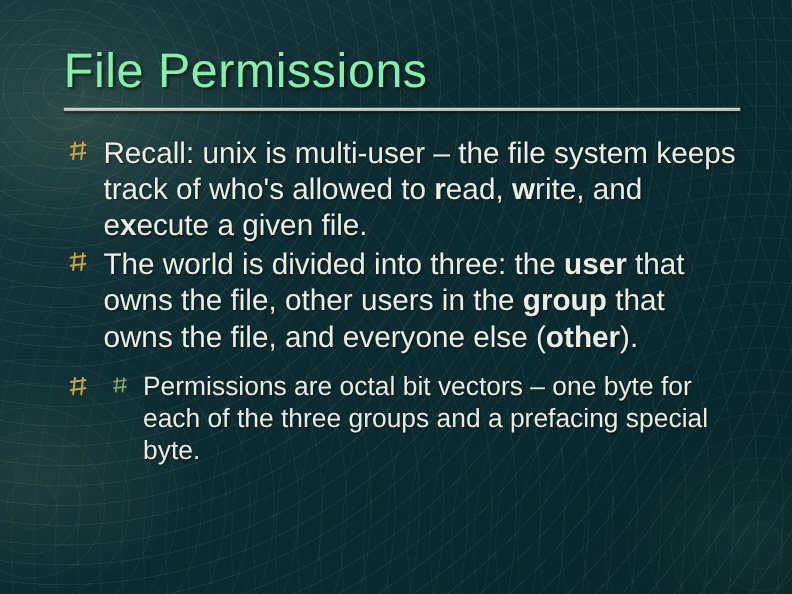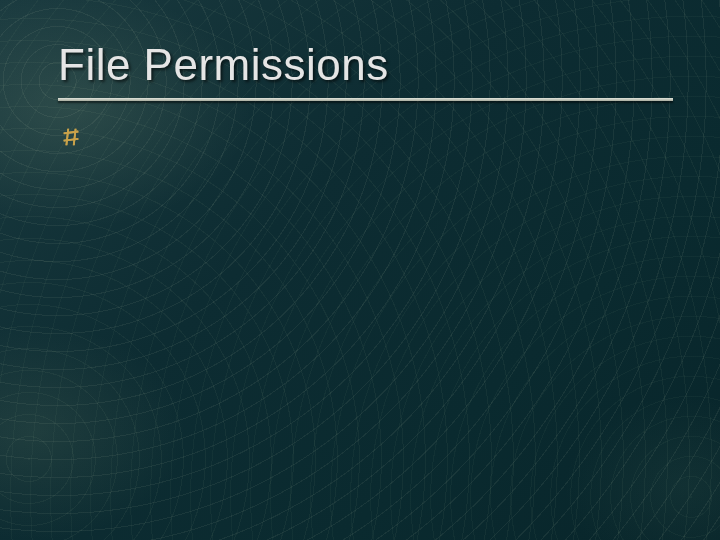--- a/index.html
+++ b/index.html
@@ -29,21 +29,21 @@
   }
   .slide {
     position: relative;
     padding: 40px 50px 0 58px;
     height: 100%;
     color: #e8ece4;
   }
   .title {
     font-size: 44px;
     font-weight: 400;
-    color: #e5e5e5;
+    color: #86efac;
     margin-bottom: 4px;
     letter-spacing: 0.5px;
     text-shadow: 2px 2px 3px rgba(0,0,0,0.6);
   }
   .underline {
     height: 3px;
     background: linear-gradient(to bottom, #dfe3da 0%, #a8ac9f 100%);
     margin: 8px 0 22px 0;
     width: 615px;
     box-shadow: 0 2px 2px rgba(0,0,0,0.5);
@@ -105,29 +105,58 @@
       <span class="hash">
         <svg viewBox="0 0 24 24">
             <g stroke="#c9a24a" stroke-width="2" fill="none">
               <line x1="4" y1="8" x2="20" y2="6"></line>
               <line x1="4" y1="16" x2="20" y2="14"></line>
               <line x1="9" y1="3" x2="7" y2="21"></line>
               <line x1="17" y1="3" x2="15" y2="21"></line>
             </g>
           </svg>
       </span>
+      <span>Recall: unix is multi-user – the file system keeps track of who's allowed to <b>r</b>ead, <b>w</b>rite, and e<b>x</b>ecute a given file.</span>
+    </li>
+    <li>
+      <span class="hash">
+        <svg viewBox="0 0 24 24">
+            <g stroke="#c9a24a" stroke-width="2" fill="none">
+              <line x1="4" y1="8" x2="20" y2="6"></line>
+              <line x1="4" y1="16" x2="20" y2="14"></line>
+              <line x1="9" y1="3" x2="7" y2="21"></line>
+              <line x1="17" y1="3" x2="15" y2="21"></line>
+            </g>
+          </svg>
+      </span>
+      <span>The world is divided into three: the <b>user</b> that owns the file, other users in the <b>group</b> that owns the file, and everyone else (<b>other</b>).</span>
     </li>
     <li>
       <span class="hash">
         <svg viewBox="0 0 24 24">
             <g stroke="#c9a24a" stroke-width="2" fill="none">
               <line x1="4" y1="8" x2="20" y2="6"></line>
               <line x1="4" y1="16" x2="20" y2="14"></line>
               <line x1="9" y1="3" x2="7" y2="21"></line>
               <line x1="17" y1="3" x2="15" y2="21"></line>
             </g>
           </svg>
       </span>
 
+      <ul class="sub-bullets">
+        <li>
+          <span class="sub-hash">
+            <svg viewBox="0 0 24 24">
+                <g stroke="#8aa66f" stroke-width="2" fill="none">
+                  <line x1="4" y1="8" x2="20" y2="6"></line>
+                  <line x1="4" y1="16" x2="20" y2="14"></line>
+                  <line x1="9" y1="3" x2="7" y2="21"></line>
+                  <line x1="17" y1="3" x2="15" y2="21"></line>
+                </g>
+              </svg>
+          </span>
+          <span>Permissions are octal bit vectors – one byte for each of the three groups and a prefacing special byte.</span>
+        </li>
+      </ul>
     </li>
   </ul>
 
 </div>
 
 </body></html>

